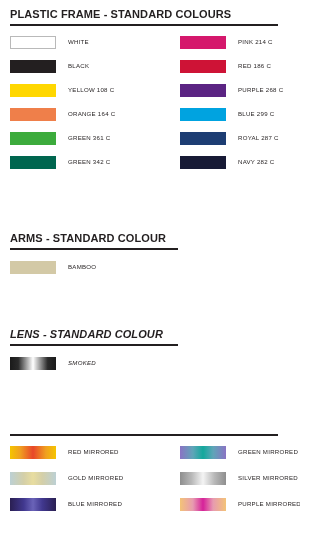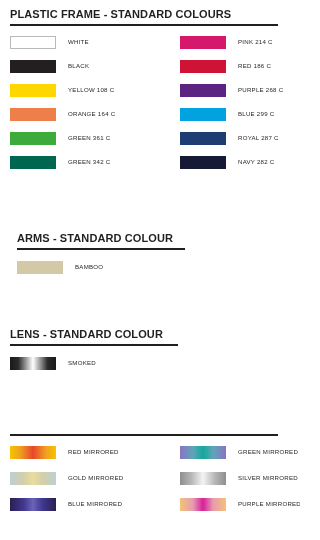--- a/index.html
+++ b/index.html
@@ -143,30 +143,30 @@
         <span class="swatch-label">ROYAL 287 C</span>
       </div>
       <div class="row col-right" style="top:120px;">
         <span class="swatch" style="background:#171a35;"></span>
         <span class="swatch-label">NAVY 282 C</span>
       </div>
 
     </div>
   </div>
 
-  <div class="section" style="top:232px;margin-left:7px;">
+  <div class="section" style="top:232px;">
     <div class="section-title">ARMS - STANDARD COLOUR</div>
     <div class="rule short"></div>
     <div class="single-row">
       <span class="swatch" style="background:#d3c9a6;"></span>
       <span class="swatch-label">BAMBOO</span>
     </div>
   </div>
 
-  <div class="section" style="top:328px;">
+  <div class="section" style="top:328px;font-style:italic;">
     <div class="section-title">LENS - STANDARD COLOUR</div>
     <div class="rule short"></div>
     <div class="single-row">
       <span class="swatch" style="background:linear-gradient(to right, #1a1a1a 0%, #2a2a2a 18%, #ffffff 50%, #2a2a2a 82%, #1a1a1a 100%);"></span>
       <span class="swatch-label">SMOKED</span>
     </div>
   </div>
 
   <div class="section" style="top:430px;">
     <div class="rule wide"></div>

